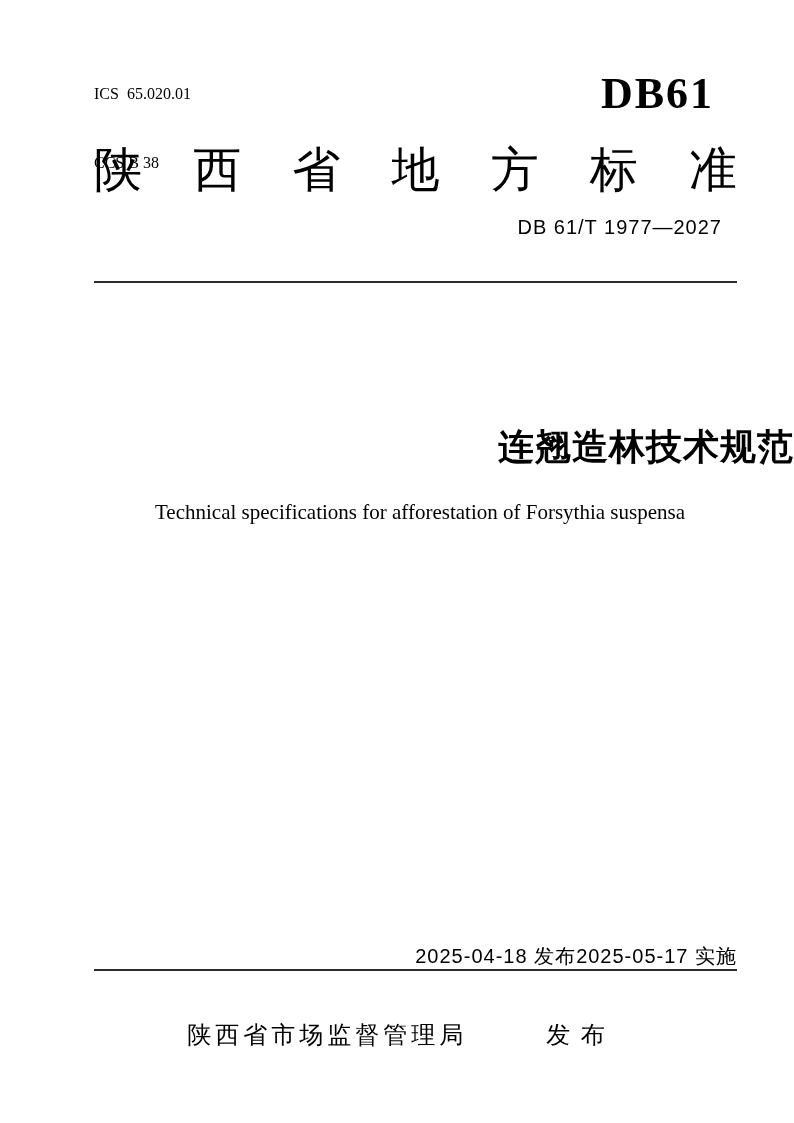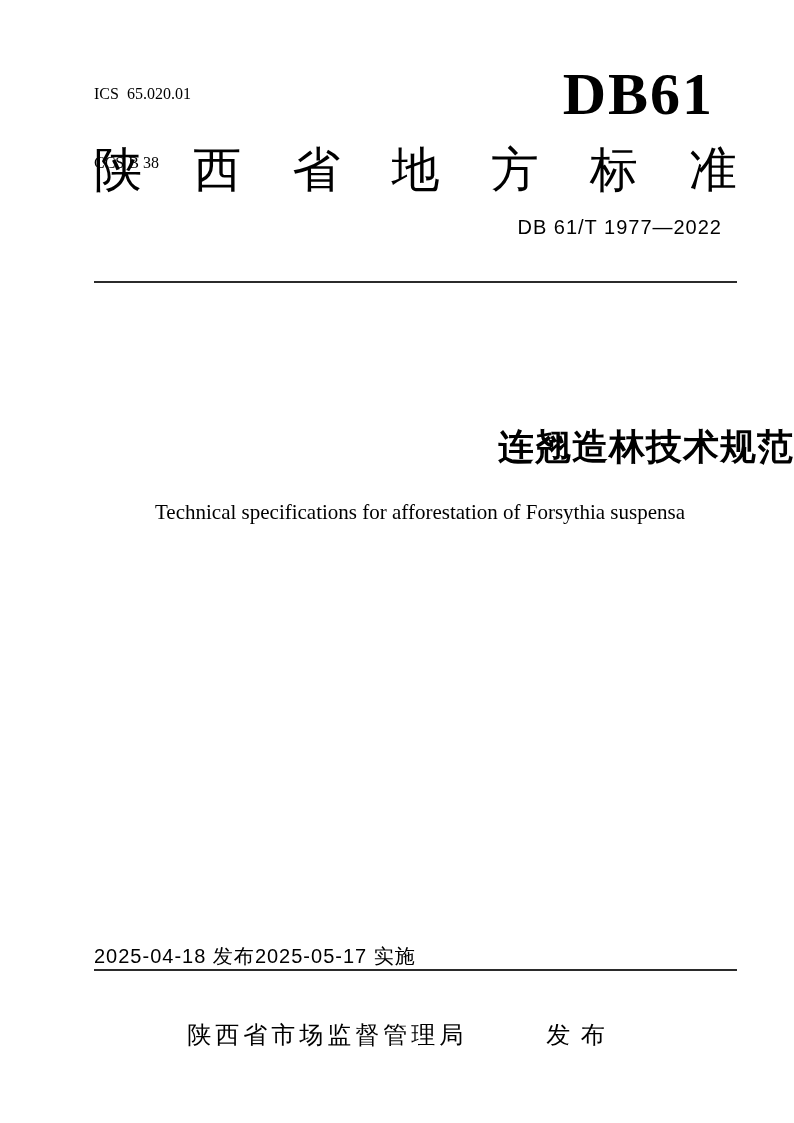--- a/index.html
+++ b/index.html
@@ -22,21 +22,21 @@
     font-size: 16px;
     line-height: 23px;
     white-space: pre-wrap;
   }
   .db-logo {
     position: absolute;
     right: 80px;
     top: 62px;
     font-family: "Liberation Serif", "DejaVu Serif", serif;
     font-weight: bold;
-    font-size: 60px;
+    font-size: 44px;
     line-height: 64px;
     letter-spacing: 2px;
   }
   .std-name {
     position: absolute;
     left: 94px;
     top: 148px;
     width: 643px;
     font-size: 48px;
     line-height: 44px;
@@ -81,21 +81,21 @@
     font-size: 21px;
     line-height: 24px;
     margin-left: 23px;
   }
   .dates-row {
     position: absolute;
     left: 94px;
     top: 944px;
     width: 643px;
     display: flex;
-    justify-content: flex-start;
+    justify-content: flex-end;
     font-size: 20px;
     line-height: 24px;
     letter-spacing: 1px;
   }
   .publisher-row {
     position: absolute;
     left: 0;
     top: 1021px;
     width: 100%;
     display: flex;
@@ -115,21 +115,21 @@
 
   <div class="ics-block">
     <div>ICS  65.020.01</div>
     <div>CCS B 38</div>
   </div>
 
   <div class="db-logo">DB61</div>
 
   <div class="std-name">陕西省地方标准</div>
 
-  <div class="std-number">DB 61/T 1977—2022</div>
+  <div class="std-number">DB 61/T 1977—2027</div>
 
   <hr class="rule top-rule" style="background:#2b2b2b;">
 
   <div class="title-cn">连翘造林技术规范</div>
 
   <div class="title-en">Technical specifications for afforestation of Forsythia suspensa</div>
 
   <div class="dates-row">
     <span>2025-04-18 发布</span>
     <span>2025-05-17 实施</span>

